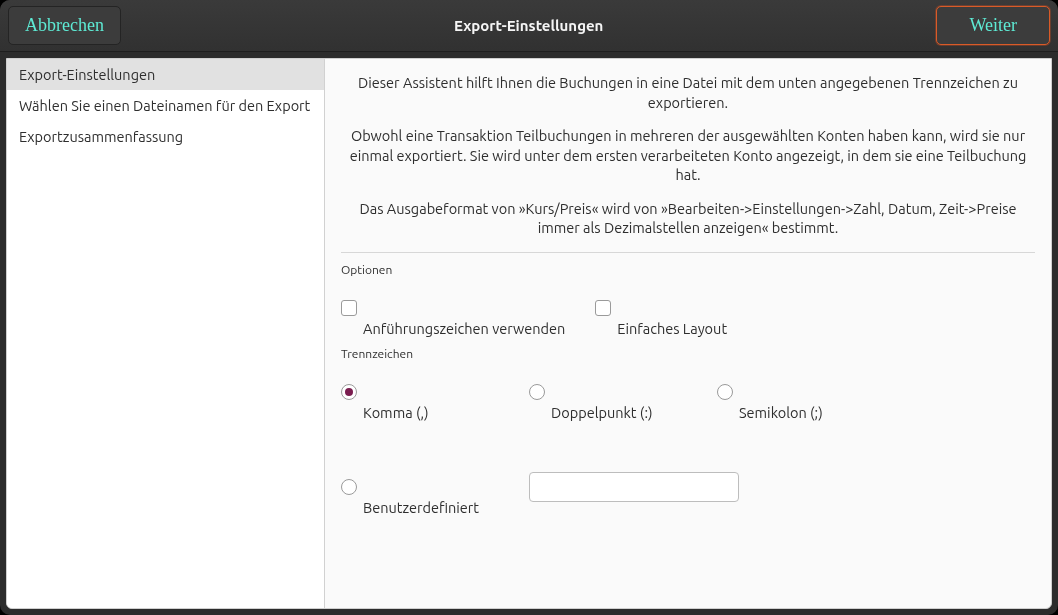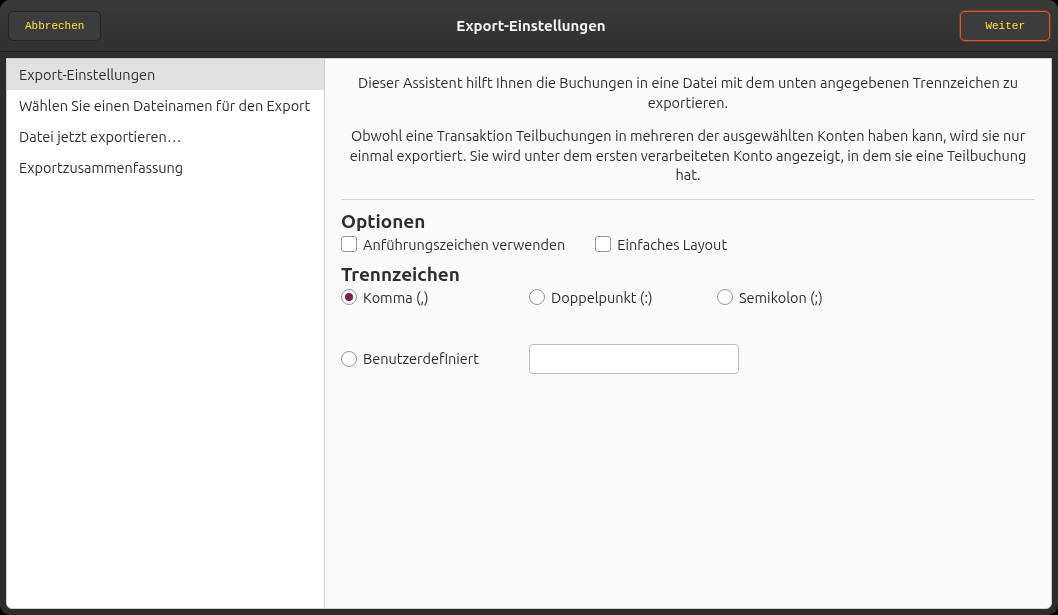--- a/index.html
+++ b/index.html
@@ -31,30 +31,30 @@
       flex: 1;
       text-align: center;
       color: #f5f5f5;
       font-weight: bold;
       font-size: 15px;
     }
     .btn {
       background: #3c3c3c;
       border: 1px solid #242424;
       border-radius: 5px;
-      color: #fde047;
+      color: #5eead4;
       padding: 8px 16px;
-      font-size: 11px;
+      font-size: 18px;
       cursor: pointer;
-      font-family: Liberation Mono, monospace;
+      font-family: Liberation Serif, serif;
     }
     .btn-suggested {
       border: 1px solid #d95b28;
       box-shadow: 0 0 0 1px rgba(233,84,32,0.3);
-      padding: 8px 24px;
+      padding: 8px 32px;
     }
     .content-area {
       flex: 1;
       background: #fafafa;
       margin: 6px;
       margin-top: 6px;
       border-radius: 0 0 6px 6px;
       display: flex;
       overflow: hidden;
       border: 1px solid #cfcfcf;
@@ -84,22 +84,22 @@
       text-align: center;
       line-height: 1.35;
       margin-bottom: 14px;
     }
     .section-divider {
       border: none;
       border-top: 1px solid #d7d7d7;
       margin: 14px 0 10px 0;
     }
     .section-heading {
-      font-weight: bold;
-      font-size: 19px;
+      font-weight: normal;
+      font-size: 12px;
       margin-bottom: 4px;
     }
     .option-row {
       display: flex;
       gap: 30px;
       margin-bottom: 10px;
       align-items: center;
     }
     .checkbox-wrap, .radio-wrap {
       display: flex;
@@ -145,44 +145,44 @@
     .custom-input {
       height: 30px;
       width: 210px;
       border: 1px solid #bdbdbd;
       border-radius: 4px;
       background: #fff;
       padding: 0 8px;
       font-size: 14px;
       font-family: inherit;
     }
-    .label-text { cursor: default; }
+    .label-text { cursor: default; margin-top: 40px; }
   </style>
 </head>
 <body>
 
 <div class="window">
   <div class="titlebar">
     <button class="btn">Abbrechen</button>
     <div class="titlebar-title">Export-Einstellungen</div>
     <button class="btn btn-suggested">Weiter</button>
   </div>
 
   <div class="content-area">
     <div class="sidebar">
       <div class="sidebar-item active">Export-Einstellungen</div>
       <div class="sidebar-item">Wählen Sie einen Dateinamen für den Export</div>
-      <div class="sidebar-item">Datei jetzt exportieren…</div>
       <div class="sidebar-item">Exportzusammenfassung</div>
     </div>
 
     <div class="main">
       <div class="description">
         <p>Dieser Assistent hilft Ihnen die Buchungen in eine Datei mit dem unten angegebenen Trennzeichen zu exportieren.</p>
         <p>Obwohl eine Transaktion Teilbuchungen in mehreren der ausgewählten Konten haben kann, wird sie nur einmal exportiert. Sie wird unter dem ersten verarbeiteten Konto angezeigt, in dem sie eine Teilbuchung hat.</p>
+        <p>Das Ausgabeformat von »Kurs/Preis« wird von »Bearbeiten-&gt;Einstellungen-&gt;Zahl, Datum, Zeit-&gt;Preise immer als Dezimalstellen anzeigen« bestimmt.</p>
       </div>
 
       <hr class="section-divider">
 
       <div>
         <div class="section-heading">Optionen</div>
         <div class="option-row">
           <div class="checkbox-wrap">
             <span class="checkbox"></span>
             <span class="label-text">Anführungszeichen verwenden</span>

